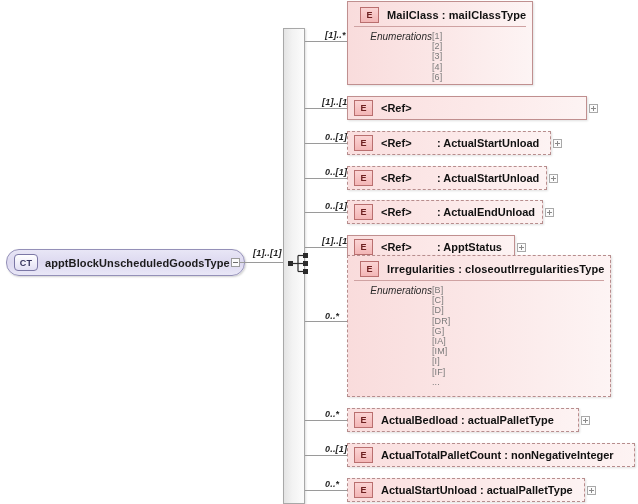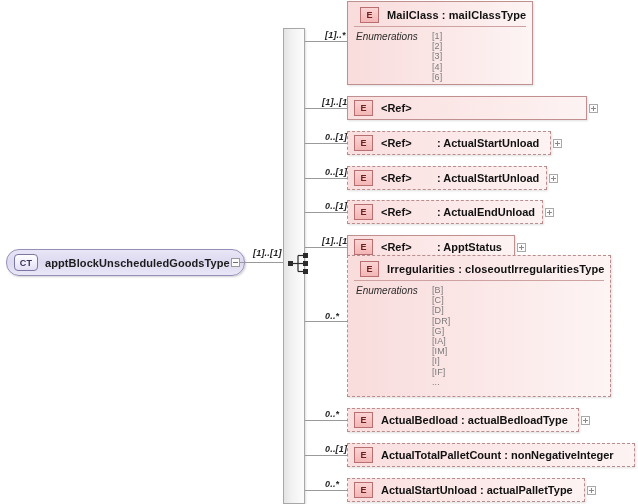--- a/index.html
+++ b/index.html
@@ -174,20 +174,21 @@
   .enum-body {
     display: flex;
     padding: 4px 0 5px 8px;
   }
   .enum-label {
     font-style: italic;
     font-size: 10px;
     color: #2b2b2b;
     width: 76px;
     min-width: 76px;
+    text-align: right;
   }
   .enum-values {
     display: flex;
     flex-direction: column;
   }
   .enum-values span {
     font-size: 9px;
     color: #7a7a7a;
     line-height: 10.2px;
     letter-spacing: 0.1px;
@@ -343,21 +344,21 @@
         <span>[IF]</span>
         <span>...</span>
       </span>
     </div>
   </div>
 
   <div class="wire h" style="left:305px; top:420px; width:42px;"></div>
   <div class="card" style="left:325px; top:409px;">0..*</div>
   <div class="elem optional" style="left:347px; top:408px; width:232px; height:24px;">
     <span class="e-badge">E</span>
-    <span class="e-type">ActualBedload : actualBedloadType</span>
+    <span class="e-type">ActualBedload : actualPalletType</span>
   </div>
   <div class="exp" style="left:581px; top:416px;"></div>
 
   <div class="wire h" style="left:305px; top:455px; width:42px;"></div>
   <div class="card" style="left:325px; top:444px;">0..[1]</div>
   <div class="elem optional" style="left:347px; top:443px; width:288px; height:24px;">
     <span class="e-badge">E</span>
     <span class="e-type">ActualTotalPalletCount : nonNegativeInteger</span>
   </div>
 

